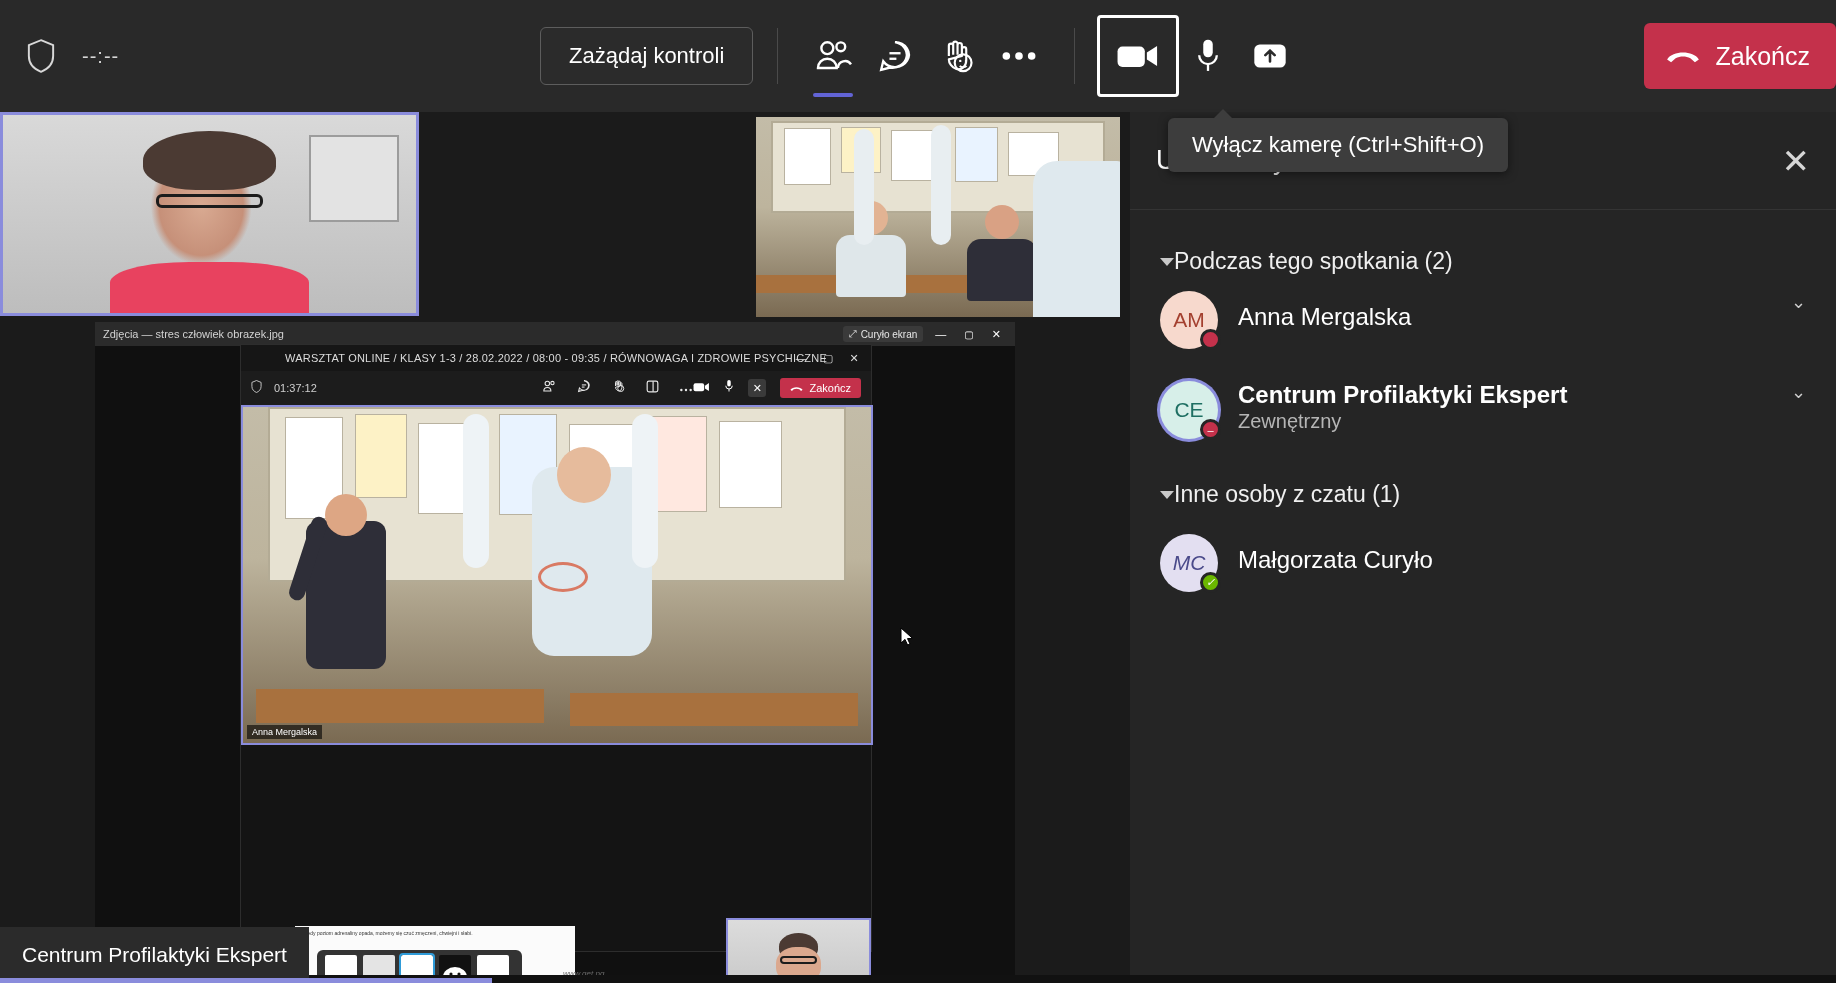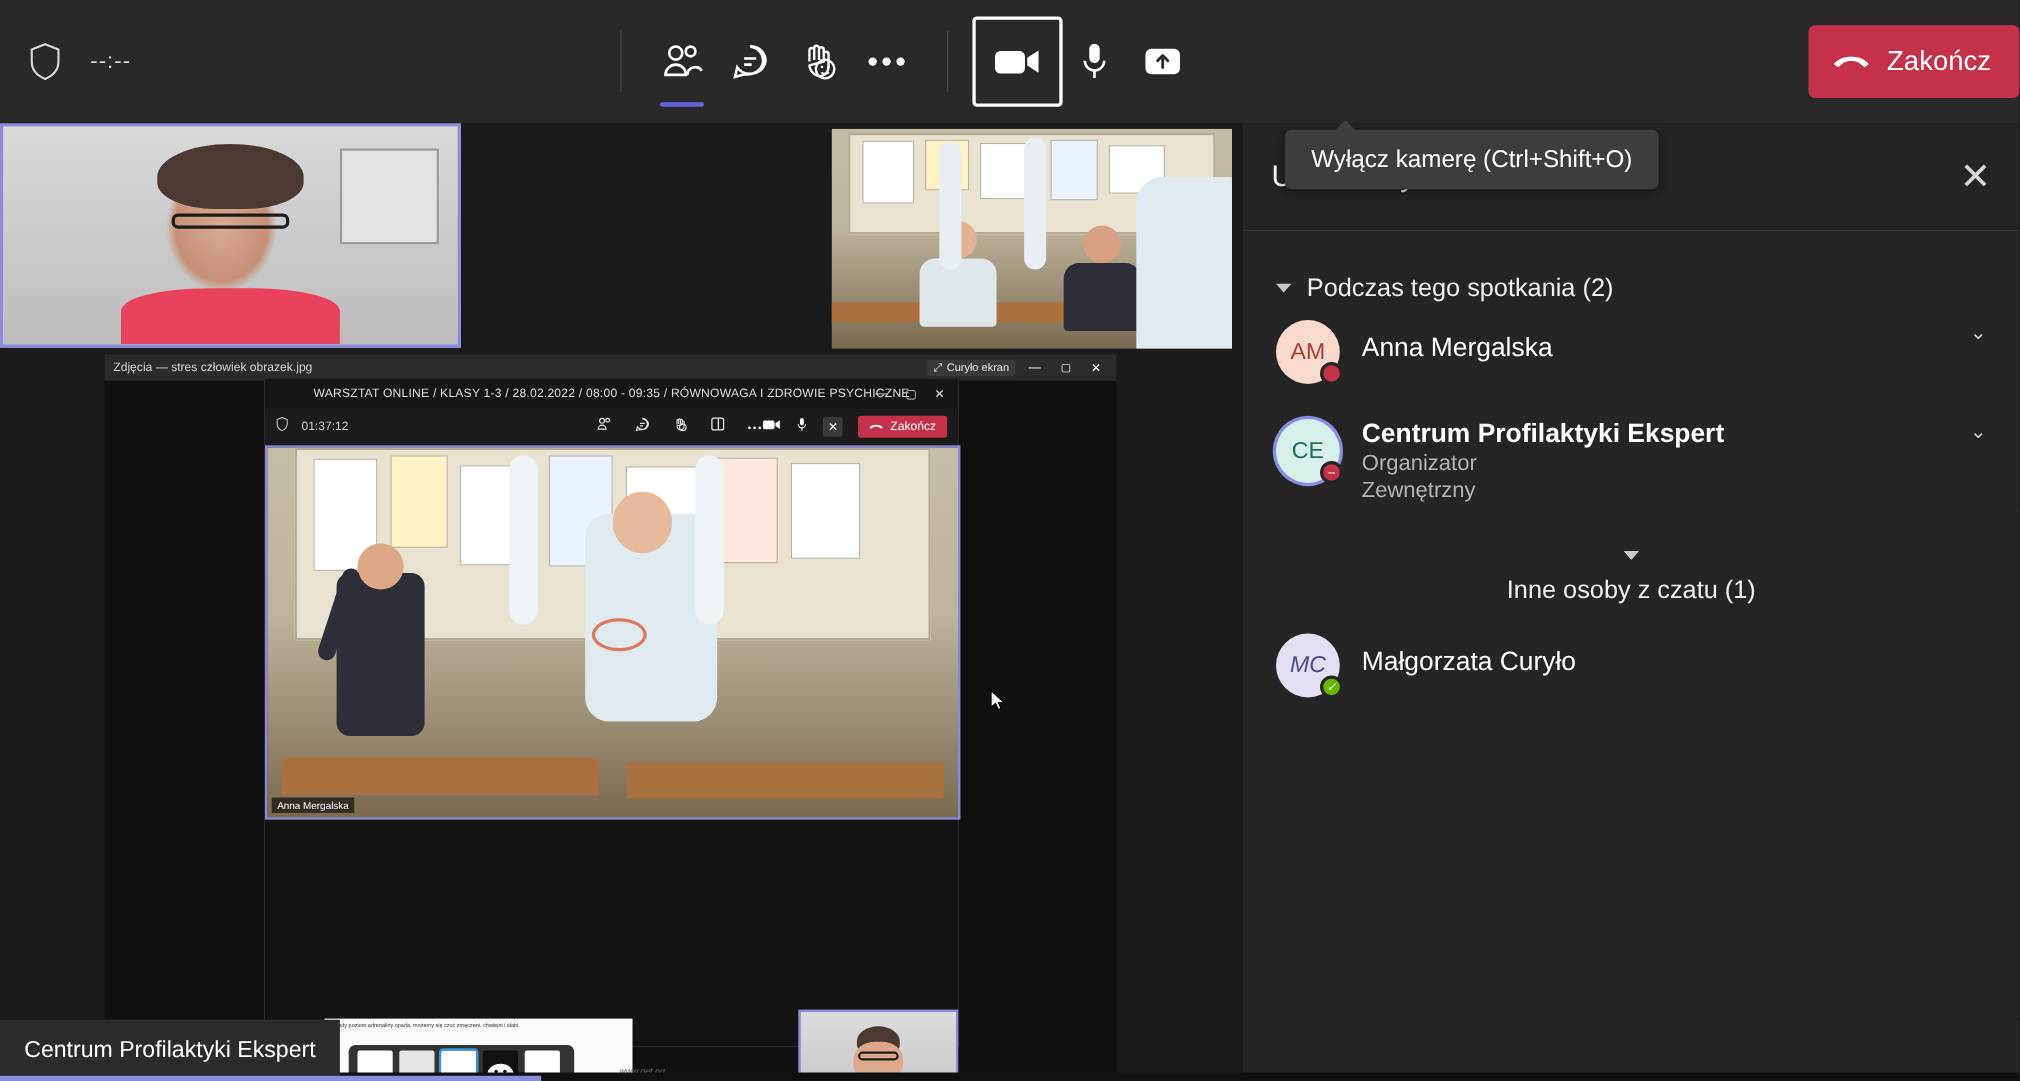--- a/index.html
+++ b/index.html
@@ -121,21 +121,21 @@
   .panel-title { font-size:27px; color:#fff; }
   .panel-close { font-size:34px; color:#d6d6d6; cursor:pointer; line-height:1; }
   .search-wrap { margin:28px 30px 0 30px; height:56px; background:#2f2f2f; border-radius:5px;
      display:flex; align-items:center; padding:0 18px; }
   .search-wrap input { flex:1; background:transparent; border:none; outline:none; color:#fff;
      font-size:22px; font-family:"Liberation Sans", sans-serif; }
   .search-wrap input::placeholder { color:#c4c4c4; }
   .invite { margin:22px 30px 0 30px; height:60px; border:1px solid #4d4d4d; border-radius:5px;
      background:transparent; color:#fff; font-size:23px; display:flex; align-items:center;
      justify-content:center; gap:16px; cursor:pointer; }
-  .grp { margin-top:38px; padding:0 30px; display:flex; align-items:center; gap:14px; }
+  .grp { margin-top:38px; padding:0 30px; display:flex; align-items:center; }
   .caret { width:0;height:0;border-left:7px solid transparent;border-right:7px solid transparent;
      border-top:8px solid #c9c9c9; }
   .grp-label { font-size:23px; color:#f0f0f0; flex:0 0 auto; }
   .mute-all { margin-left:24px; border:1px solid #4d4d4d; border-radius:5px; background:transparent;
      color:#fff; font-size:22px; padding:10px 22px; white-space:nowrap; cursor:pointer; }
   .person { display:flex; align-items:flex-start; gap:20px; padding:16px 30px; cursor:pointer; }
   .avatar { width:58px; height:58px; border-radius:50%; display:flex; align-items:center;
      justify-content:center; font-size:21px; position:relative; flex:0 0 auto; }
   .avatar.ring { box-shadow:0 0 0 3px #8a8cdc; }
   .pres { position:absolute; right:-3px; bottom:-1px; width:21px; height:21px; border-radius:50%;
@@ -161,20 +161,21 @@
     <div class="tb-left">
       <span class="shield">
         <svg width="30" height="34" viewBox="0 0 24 28">
             <path d="M12 1 L22 5 V14 C22 21 17 25 12 27 C7 25 2 21 2 14 V5 Z" fill="none" stroke="#d8d8d8" stroke-width="1.6"></path>
           </svg>
       </span>
       <span class="timer">--:--</span>
     </div>
 
     <div class="tb-center">
+      <button class="req-btn">Zażądaj kontroli</button>
       <div class="divider"></div>
 
       <button class="iconbtn active">
         <span>
           <svg width="40" height="34" viewBox="0 0 28 24">
             <circle cx="10" cy="6.5" r="4.2" fill="none" stroke="#fff" stroke-width="1.7"></circle>
             <circle cx="19.5" cy="5.5" r="3.1" fill="none" stroke="#fff" stroke-width="1.7"></circle>
             <path d="M3.4 20.5 a6.6 6.6 0 0 1 13.2 0 z" fill="none" stroke="#fff" stroke-width="1.7"></path>
             <path d="M17.5 20.5 a5 5 0 0 1 9.2 -2.6" fill="none" stroke="#fff" stroke-width="1.7"></path>
           </svg>
@@ -481,27 +482,26 @@
       <span class="chev">⌄</span>
     </div>
 
     <div class="person">
       <span class="avatar ring" style="background:#d7efe9;color:#1f6f63;">
         <span>CE</span>
         <span class="pres" style="background:#c4314b;">–</span>
       </span>
       <span>
         <span class="p-name bold" style="display:block;">Centrum Profilaktyki Ekspert</span>
-        <span class="p-sub" style="display:block;">Organizator</span>
         <span class="p-sub" style="display:block;">Zewnętrzny</span>
       </span>
       <span class="chev">⌄</span>
     </div>
 
-    <div class="grp" style="margin-top:26px;flex-direction:column;">
+    <div class="grp" style="margin-top:26px;">
       <span class="caret"></span>
       <span class="grp-label">Inne osoby z czatu (1)</span>
     </div>
 
     <div class="person" style="padding-top:26px;">
       <span class="avatar" style="background:#e3dff1;color:#4a4a8a;font-style:italic;">
         <span>MC</span>
         <span class="pres" style="background:#6bb700;">✓</span>
       </span>
       <span style="padding-top:12px;text-align:center;">

